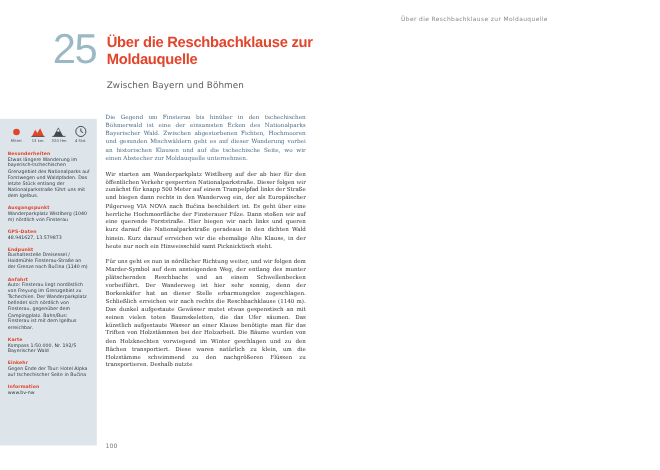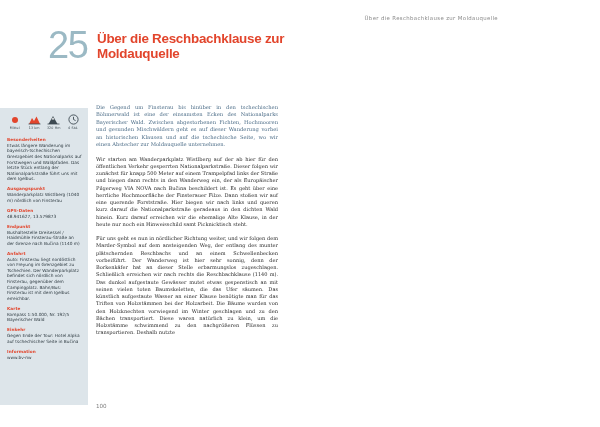--- a/index.html
+++ b/index.html
@@ -108,20 +108,21 @@
 <div class="spread">
 
   <div class="running-header">Über die Reschbachklause zur Moldauquelle</div>
 
   <div class="page-left">
 
     <div class="chapter-number">25</div>
 
     <div class="chapter-title">Über die Reschbachklause zur Moldauquelle</div>
 
+    <div class="chapter-subtitle">Zwischen Bayern und Böhmen</div>
 
     <div class="infobox">
 
       <div class="icon-row">
 
         <div class="icon-cell">
           <div class="icon-glyph">
             <span class="dot-red"></span>
           </div>
           <div class="icon-cap">Mittel</div>

